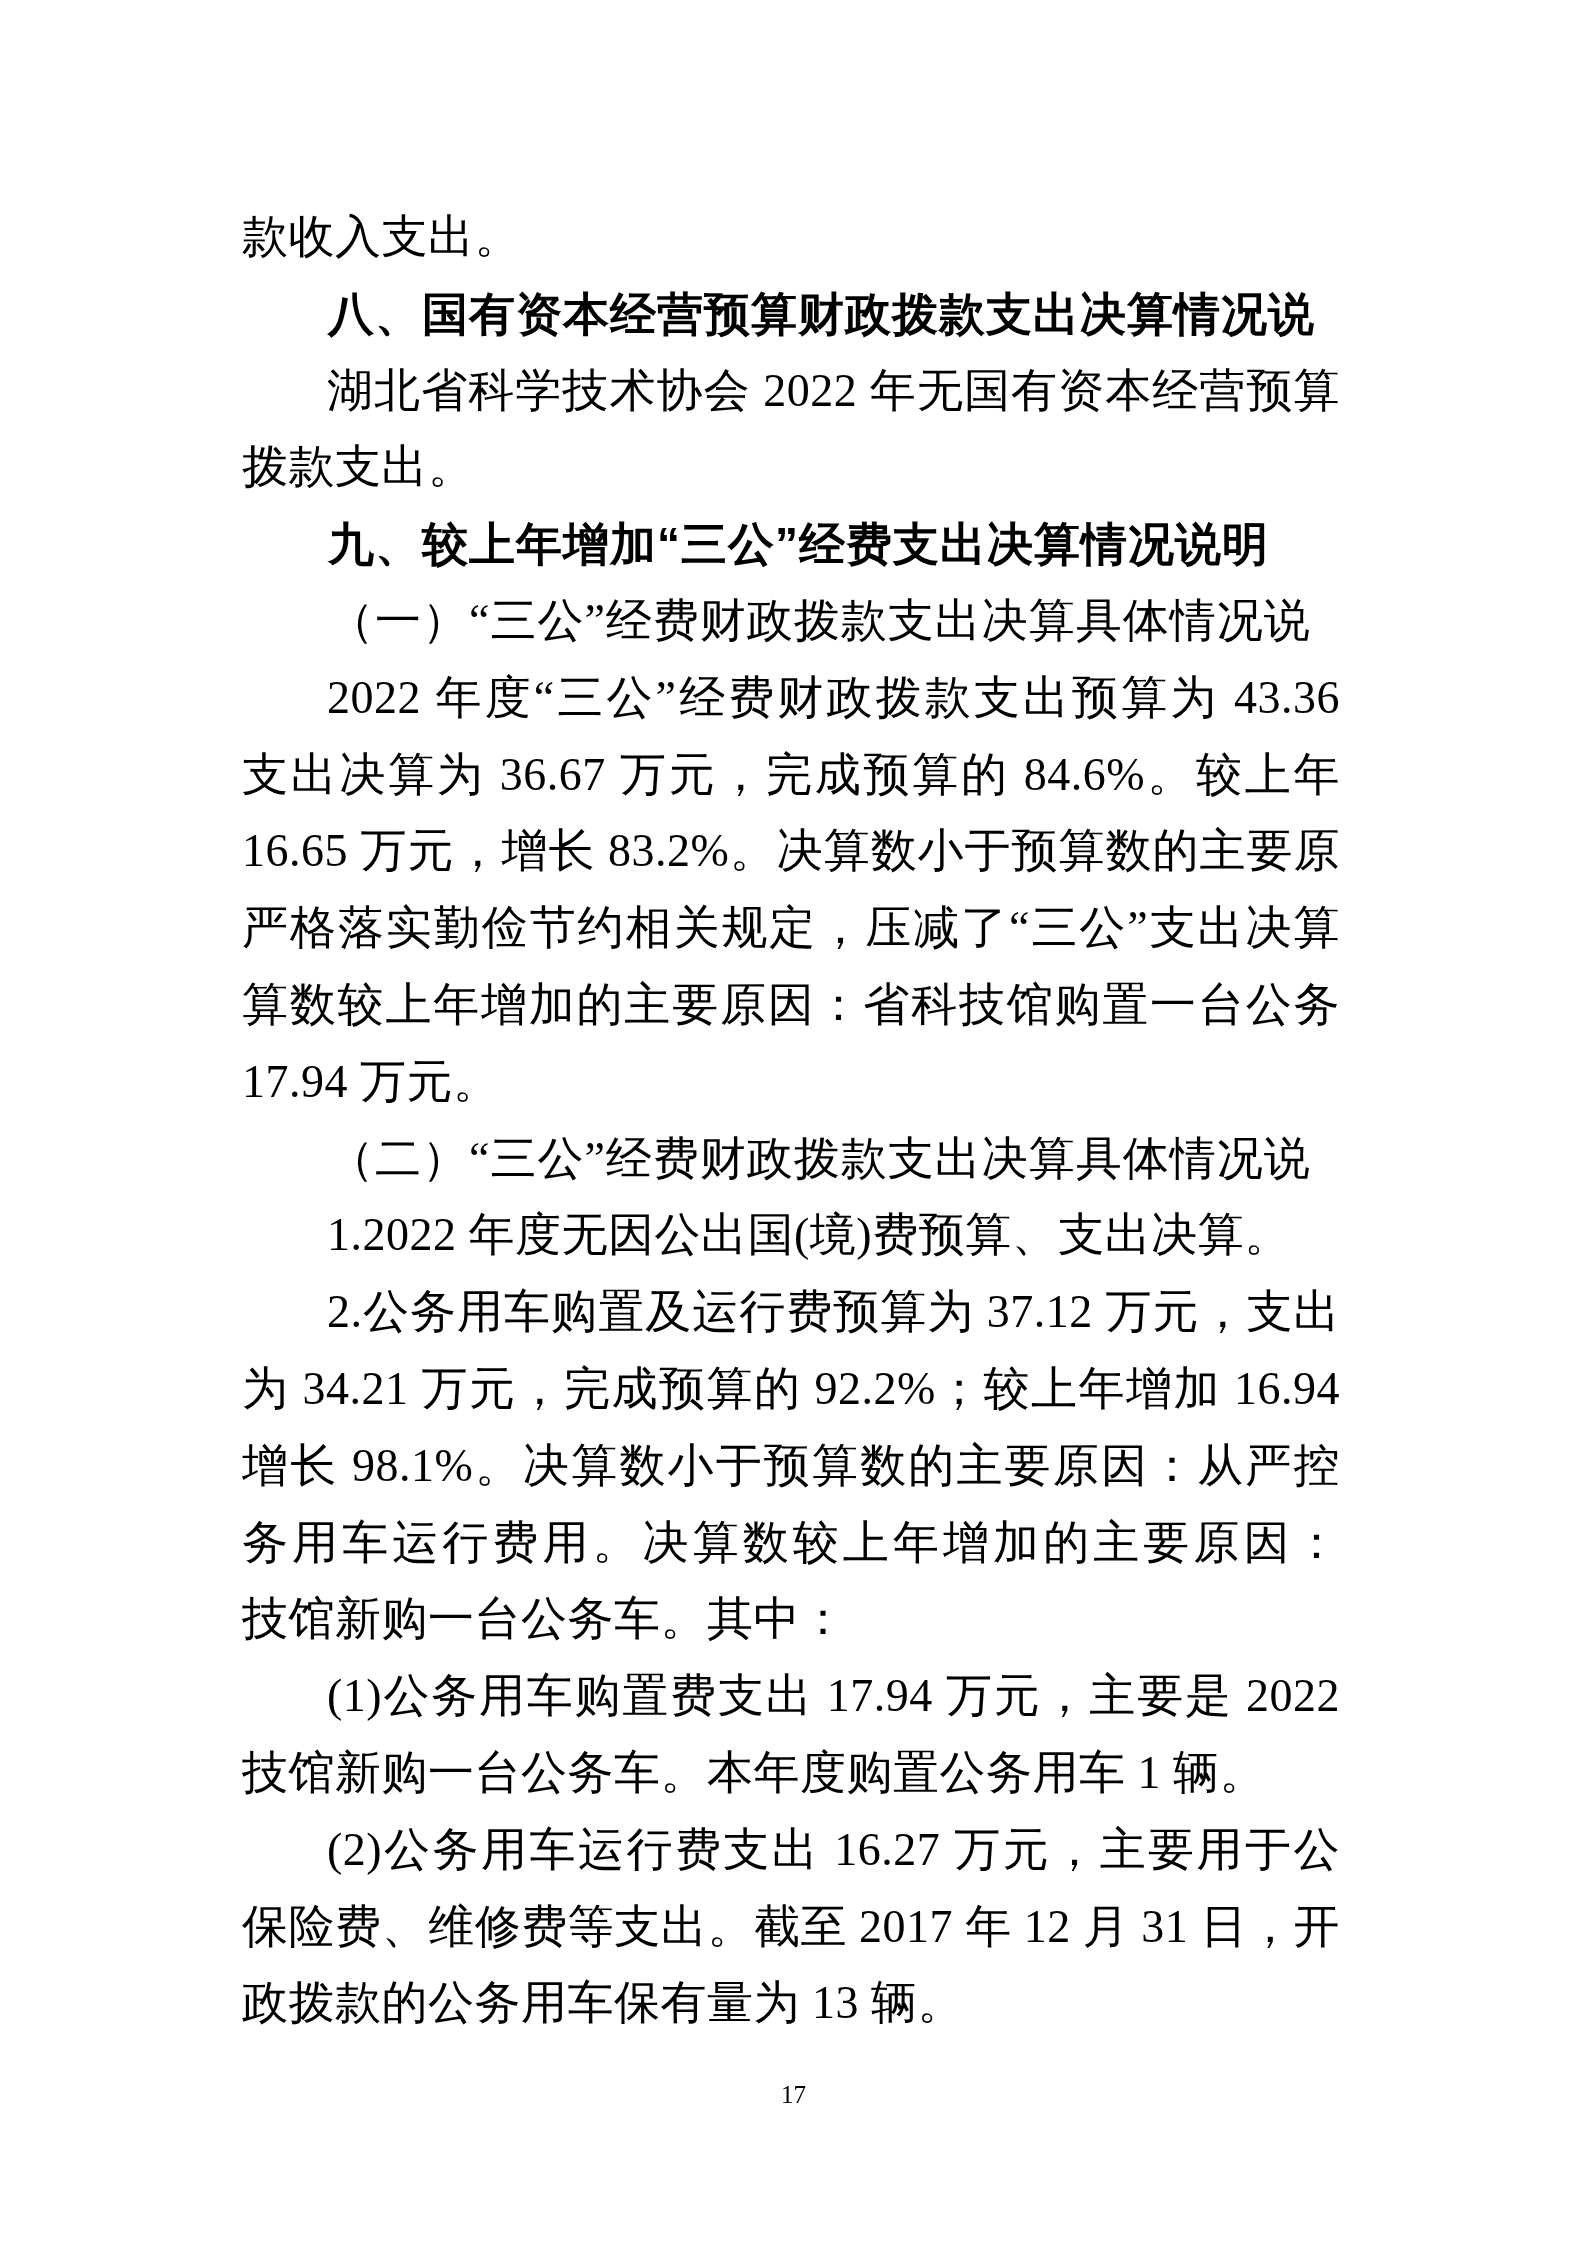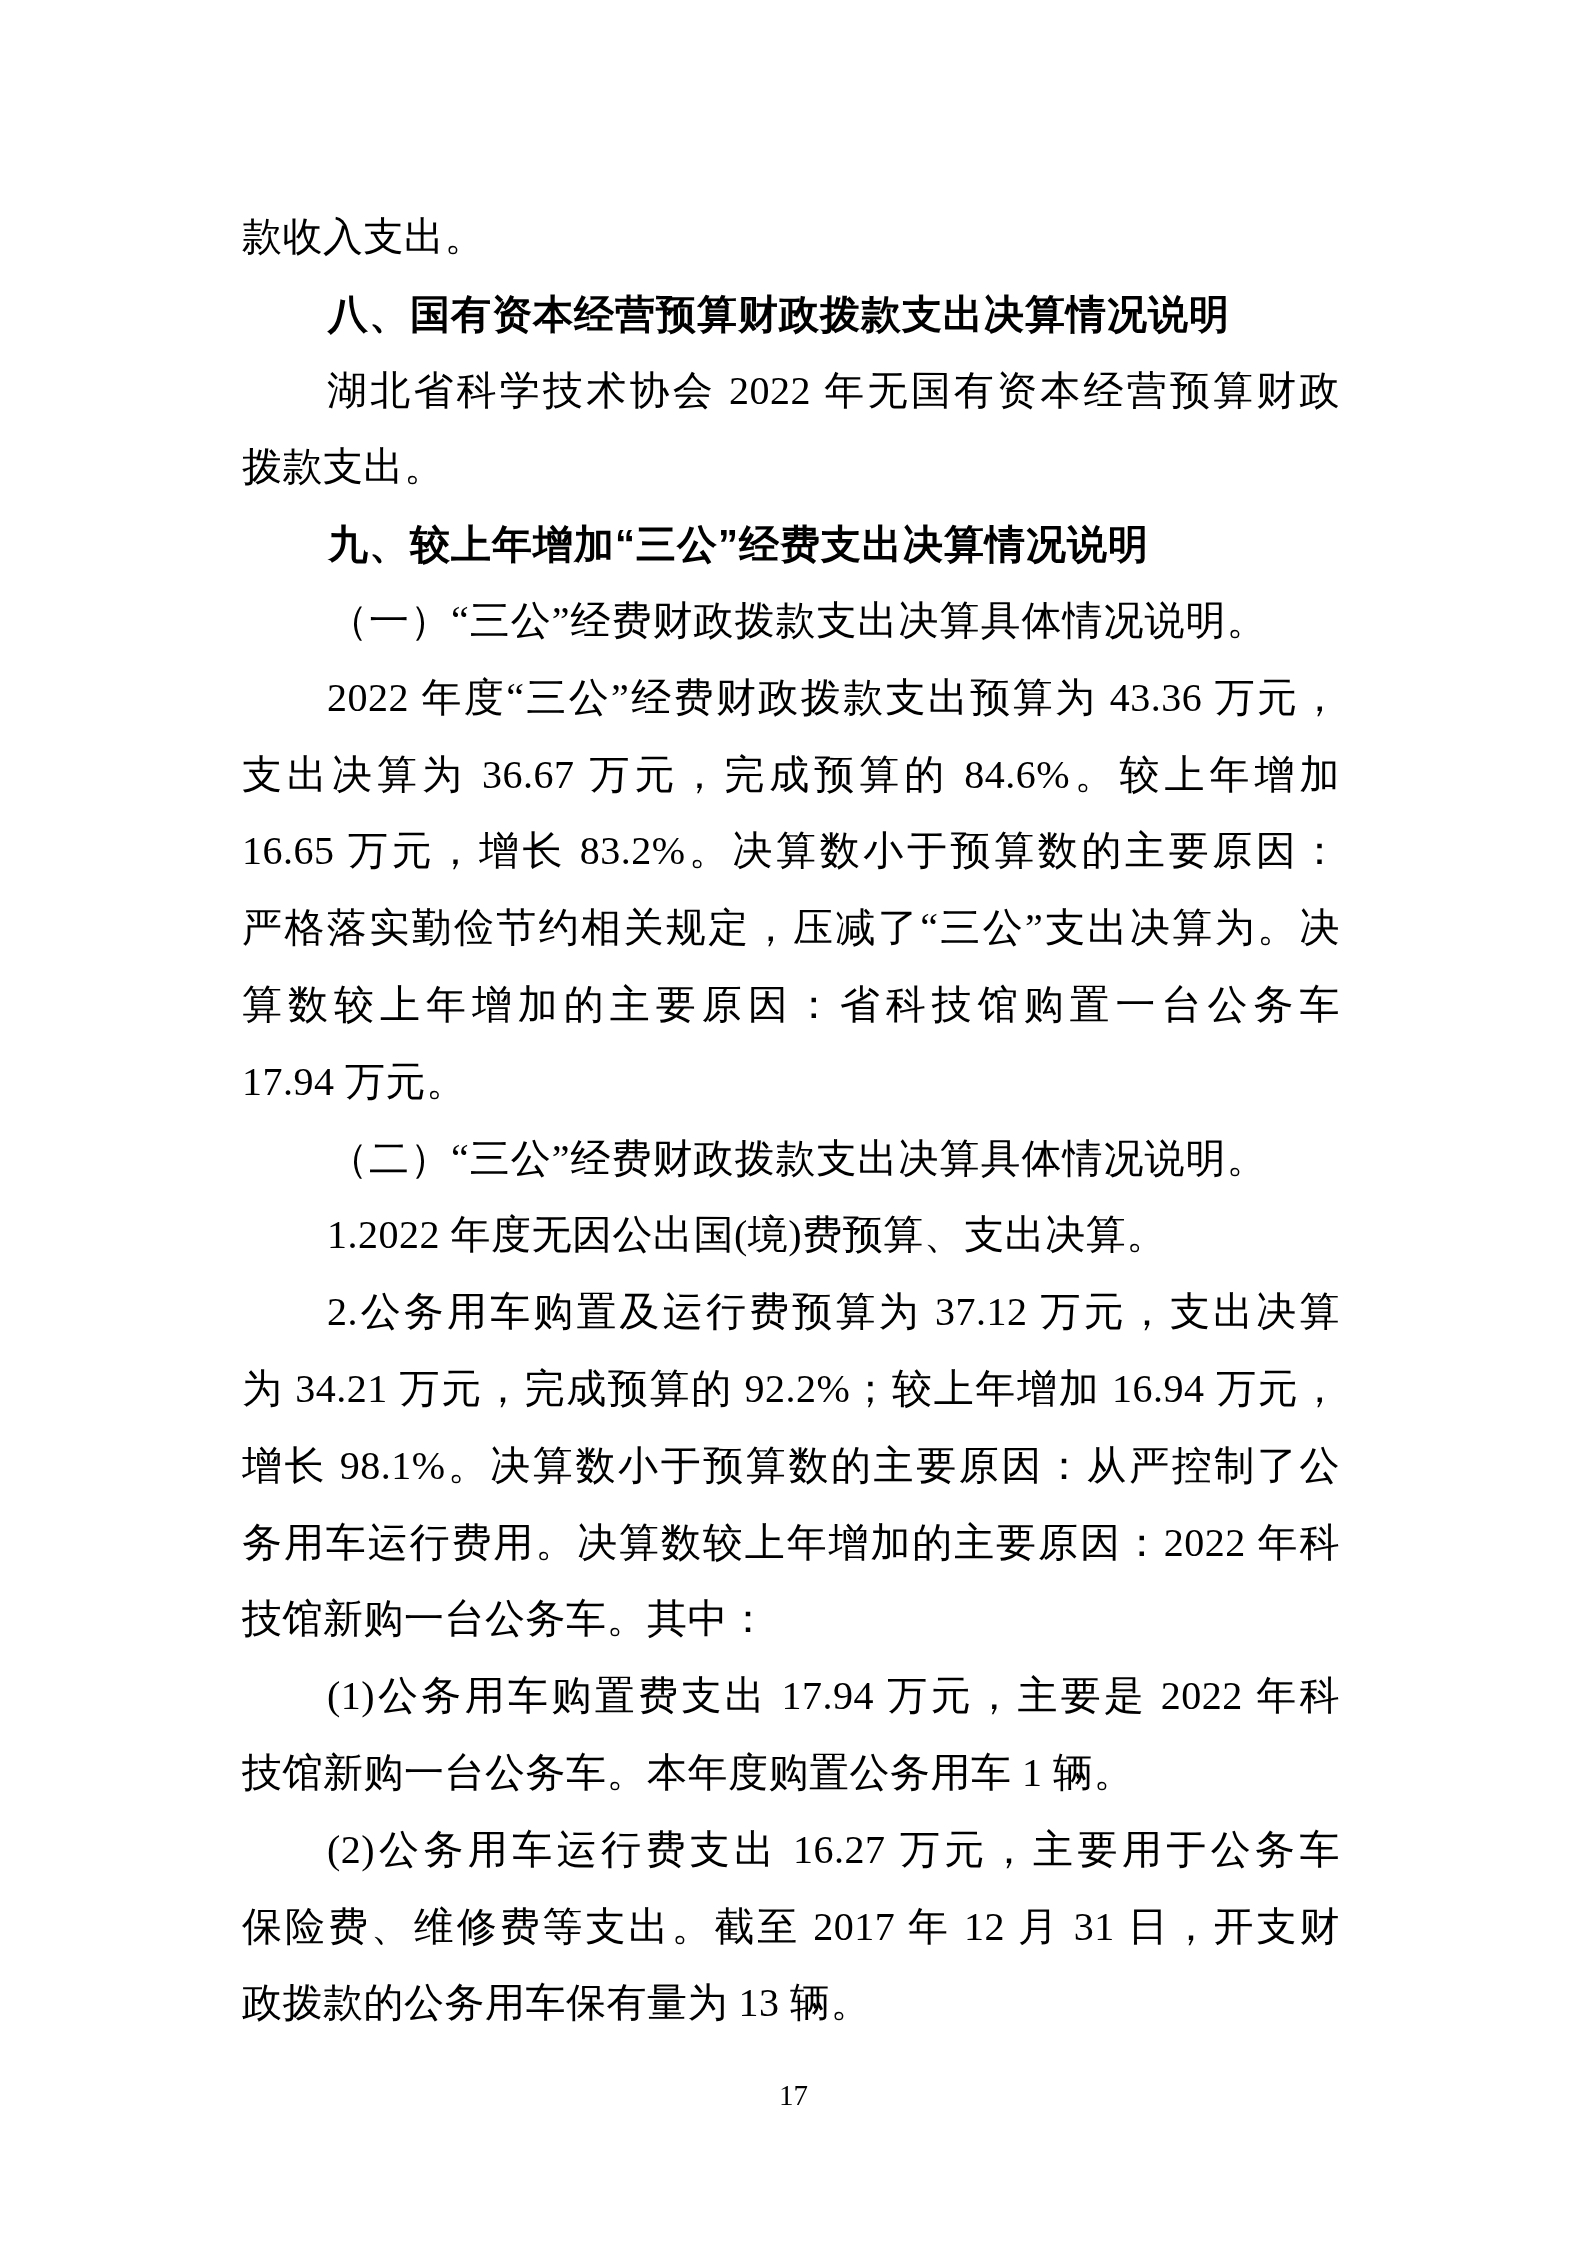--- a/index.html
+++ b/index.html
@@ -12,21 +12,21 @@
     font-family: "Liberation Serif", serif;
     overflow: hidden;
   }
   .content {
     position: absolute;
     left: 242px;
     top: 199px;
     width: 1098px;
   }
   .line {
-    font-size: 40px;
+    font-size: 46px;
     line-height: 76.8px;
     height: 76.8px;
     overflow: hidden;
     letter-spacing: 0.5px;
     text-align: left;
   }
   .indent { text-indent: 85px; }
   .fill {
     text-align: justify;
     text-align-last: justify;
@@ -43,21 +43,21 @@
     letter-spacing: 1px;
   }
   .page-number-wrap {
     position: absolute;
     left: 0;
     top: 2078px;
     width: 100%;
     text-align: center;
   }
   .page-number-wrap span {
-    font-size: 29px;
+    font-size: 25px;
     line-height: 34px;
   }
 </style>
 </head>
 <body>
 
 <div class="page">
   <div class="content">
     <div class="line">款收入支出。</div>
     <div class="line heading">八、国有资本经营预算财政拨款支出决算情况说明</div>

